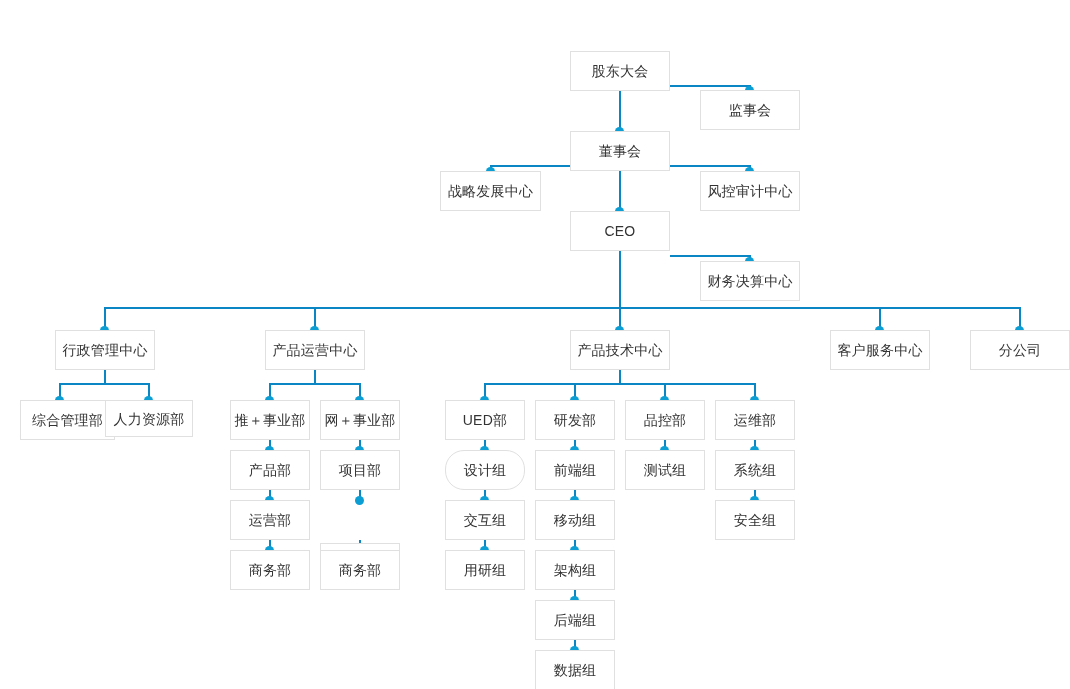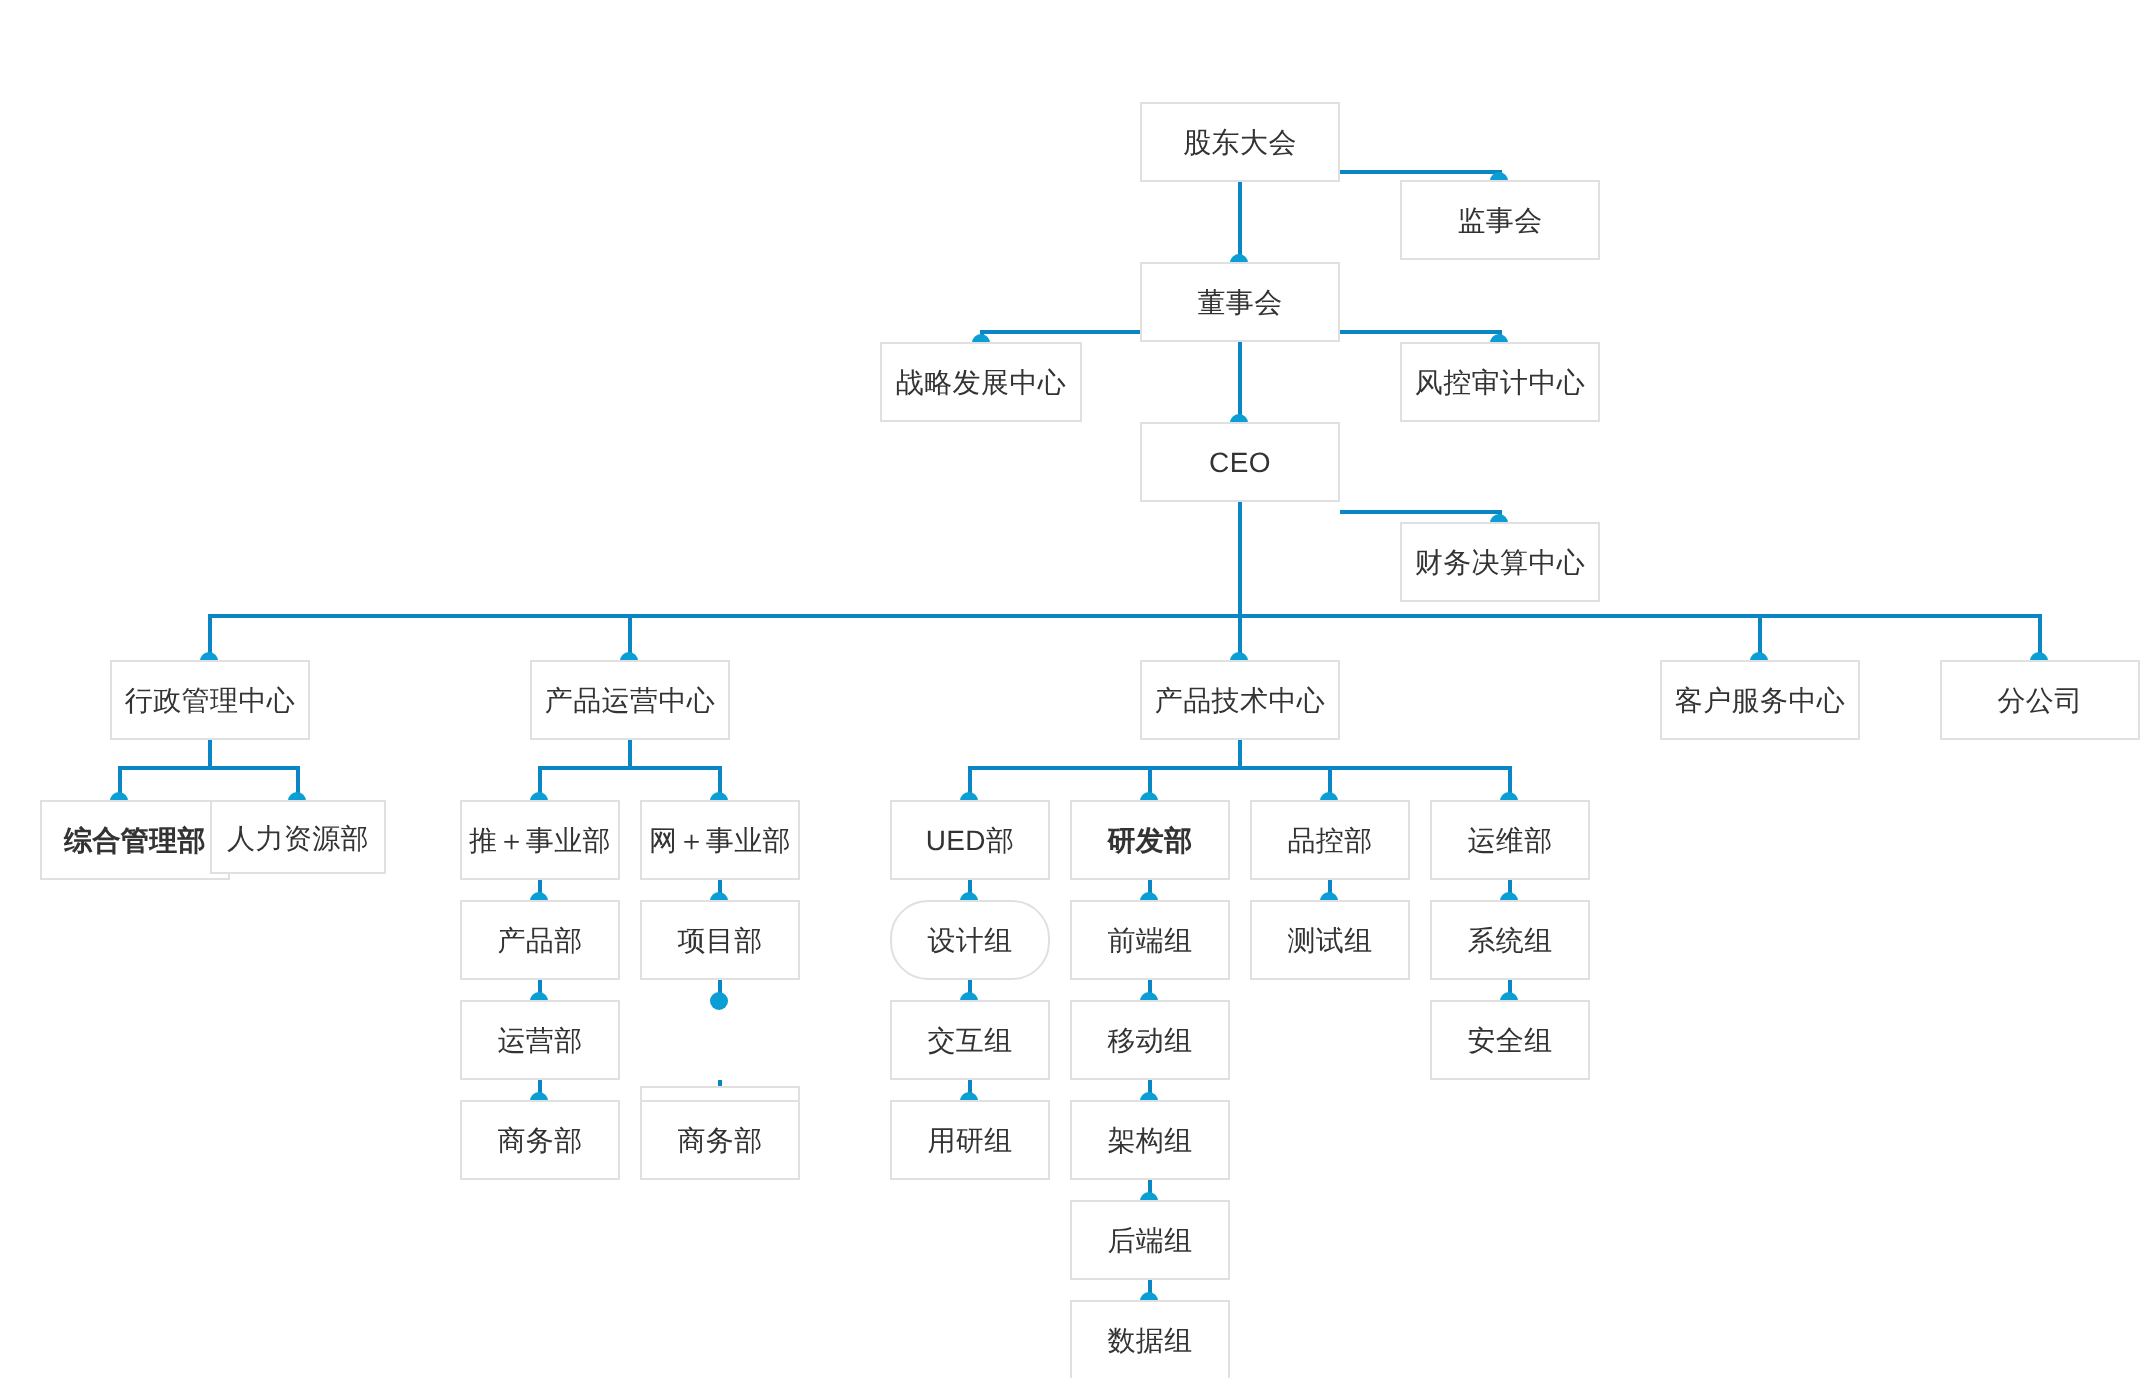--- a/index.html
+++ b/index.html
@@ -140,32 +140,32 @@
     <div class="node" style="left: 570px; top: 131px; width: 100px; height: 40px; border-color: rgb(224, 224, 224); background: rgb(255, 255, 255); color: rgb(51, 51, 51);">董事会</div>
     <div class="node" style="left: 440px; top: 171px; width: 101px; height: 40px; border-color: rgb(224, 224, 224); background: rgb(255, 255, 255); color: rgb(51, 51, 51);">战略发展中心</div>
     <div class="node" style="left: 700px; top: 171px; width: 100px; height: 40px; border-color: rgb(224, 224, 224); background: rgb(255, 255, 255); color: rgb(51, 51, 51);">风控审计中心</div>
     <div class="node" style="left: 570px; top: 211px; width: 100px; height: 40px; border-color: rgb(224, 224, 224); background: rgb(255, 255, 255); color: rgb(51, 51, 51);">CEO</div>
     <div class="node" style="left: 700px; top: 261px; width: 100px; height: 40px; border-color: rgb(224, 224, 224); background: rgb(255, 255, 255); color: rgb(51, 51, 51);">财务决算中心</div>
     <div class="node" style="left: 55px; top: 330px; width: 100px; height: 40px; border-color: rgb(224, 224, 224); background: rgb(255, 255, 255); color: rgb(51, 51, 51);">行政管理中心</div>
     <div class="node" style="left: 265px; top: 330px; width: 100px; height: 40px; border-color: rgb(224, 224, 224); background: rgb(255, 255, 255); color: rgb(51, 51, 51);">产品运营中心</div>
     <div class="node" style="left: 570px; top: 330px; width: 100px; height: 40px; border-color: rgb(224, 224, 224); background: rgb(255, 255, 255); color: rgb(51, 51, 51);">产品技术中心</div>
     <div class="node" style="left: 830px; top: 330px; width: 100px; height: 40px; border-color: rgb(224, 224, 224); background: rgb(255, 255, 255); color: rgb(51, 51, 51);">客户服务中心</div>
     <div class="node" style="left: 970px; top: 330px; width: 100px; height: 40px; border-color: rgb(224, 224, 224); background: rgb(255, 255, 255); color: rgb(51, 51, 51);">分公司</div>
-    <div class="node" style="left: 20px; top: 400px; width: 95px; height: 40px; border-color: rgb(224, 224, 224); background: rgb(255, 255, 255); color: rgb(51, 51, 51); font-weight: bold;">综合管理部</div>
+    <div class="node" style="left: 20px; top: 400px; width: 95px; height: 40px; border-color: rgb(224, 224, 224); background: rgb(255, 255, 255); color: rgb(51, 51, 51);">综合管理部</div>
     <div class="node" style="left: 105px; top: 400px; width: 88px; height: 37px; border-color: rgb(224, 224, 224); background: rgb(255, 255, 255); color: rgb(51, 51, 51);">人力资源部</div>
     <div class="node" style="left: 230px; top: 400px; width: 80px; height: 40px; border-color: rgb(224, 224, 224); background: rgb(255, 255, 255); color: rgb(51, 51, 51);">推＋事业部</div>
     <div class="node" style="left: 320px; top: 400px; width: 80px; height: 40px; border-color: rgb(224, 224, 224); background: rgb(255, 255, 255); color: rgb(51, 51, 51);">网＋事业部</div>
     <div class="node" style="left: 230px; top: 450px; width: 80px; height: 40px; border-color: rgb(224, 224, 224); background: rgb(255, 255, 255); color: rgb(51, 51, 51);">产品部</div>
     <div class="node" style="left: 320px; top: 450px; width: 80px; height: 40px; border-color: rgb(224, 224, 224); background: rgb(255, 255, 255); color: rgb(51, 51, 51);">项目部</div>
     <div class="node" style="left: 230px; top: 500px; width: 80px; height: 40px; border-color: rgb(224, 224, 224); background: rgb(255, 255, 255); color: rgb(51, 51, 51);">运营部</div>
     <div class="node" style="left: 320px; top: 500px; width: 80px; height: 40px; border-color: rgb(224, 224, 224); background: rgb(255, 255, 255); color: rgb(51, 51, 51); margin-top: 43px;">推广部</div>
     <div class="node" style="left: 230px; top: 550px; width: 80px; height: 40px; border-color: rgb(224, 224, 224); background: rgb(255, 255, 255); color: rgb(51, 51, 51);">商务部</div>
     <div class="node" style="left: 320px; top: 550px; width: 80px; height: 40px; border-color: rgb(224, 224, 224); background: rgb(255, 255, 255); color: rgb(51, 51, 51);">商务部</div>
     <div class="node" style="left: 445px; top: 400px; width: 80px; height: 40px; border-color: rgb(224, 224, 224); background: rgb(255, 255, 255); color: rgb(51, 51, 51);">UED部</div>
-    <div class="node" style="left: 535px; top: 400px; width: 80px; height: 40px; border-color: rgb(224, 224, 224); background: rgb(255, 255, 255); color: rgb(51, 51, 51); font-weight: bold;">研发部</div>
+    <div class="node" style="left: 535px; top: 400px; width: 80px; height: 40px; border-color: rgb(224, 224, 224); background: rgb(255, 255, 255); color: rgb(51, 51, 51);">研发部</div>
     <div class="node" style="left: 625px; top: 400px; width: 80px; height: 40px; border-color: rgb(224, 224, 224); background: rgb(255, 255, 255); color: rgb(51, 51, 51);">品控部</div>
     <div class="node" style="left: 715px; top: 400px; width: 80px; height: 40px; border-color: rgb(224, 224, 224); background: rgb(255, 255, 255); color: rgb(51, 51, 51);">运维部</div>
     <div class="node" style="left: 445px; top: 450px; width: 80px; height: 40px; border-color: rgb(224, 224, 224); background: rgb(255, 255, 255); color: rgb(51, 51, 51); border-radius: 19px;">设计组</div>
     <div class="node" style="left: 535px; top: 450px; width: 80px; height: 40px; border-color: rgb(224, 224, 224); background: rgb(255, 255, 255); color: rgb(51, 51, 51);">前端组</div>
     <div class="node" style="left: 625px; top: 450px; width: 80px; height: 40px; border-color: rgb(224, 224, 224); background: rgb(255, 255, 255); color: rgb(51, 51, 51);">测试组</div>
     <div class="node" style="left: 715px; top: 450px; width: 80px; height: 40px; border-color: rgb(224, 224, 224); background: rgb(255, 255, 255); color: rgb(51, 51, 51);">系统组</div>
     <div class="node" style="left: 445px; top: 500px; width: 80px; height: 40px; border-color: rgb(224, 224, 224); background: rgb(255, 255, 255); color: rgb(51, 51, 51);">交互组</div>
     <div class="node" style="left: 535px; top: 500px; width: 80px; height: 40px; border-color: rgb(224, 224, 224); background: rgb(255, 255, 255); color: rgb(51, 51, 51);">移动组</div>
     <div class="node" style="left: 715px; top: 500px; width: 80px; height: 40px; border-color: rgb(224, 224, 224); background: rgb(255, 255, 255); color: rgb(51, 51, 51); text-align: right;">安全组</div>
     <div class="node" style="left: 445px; top: 550px; width: 80px; height: 40px; border-color: rgb(224, 224, 224); background: rgb(255, 255, 255); color: rgb(51, 51, 51);">用研组</div>

